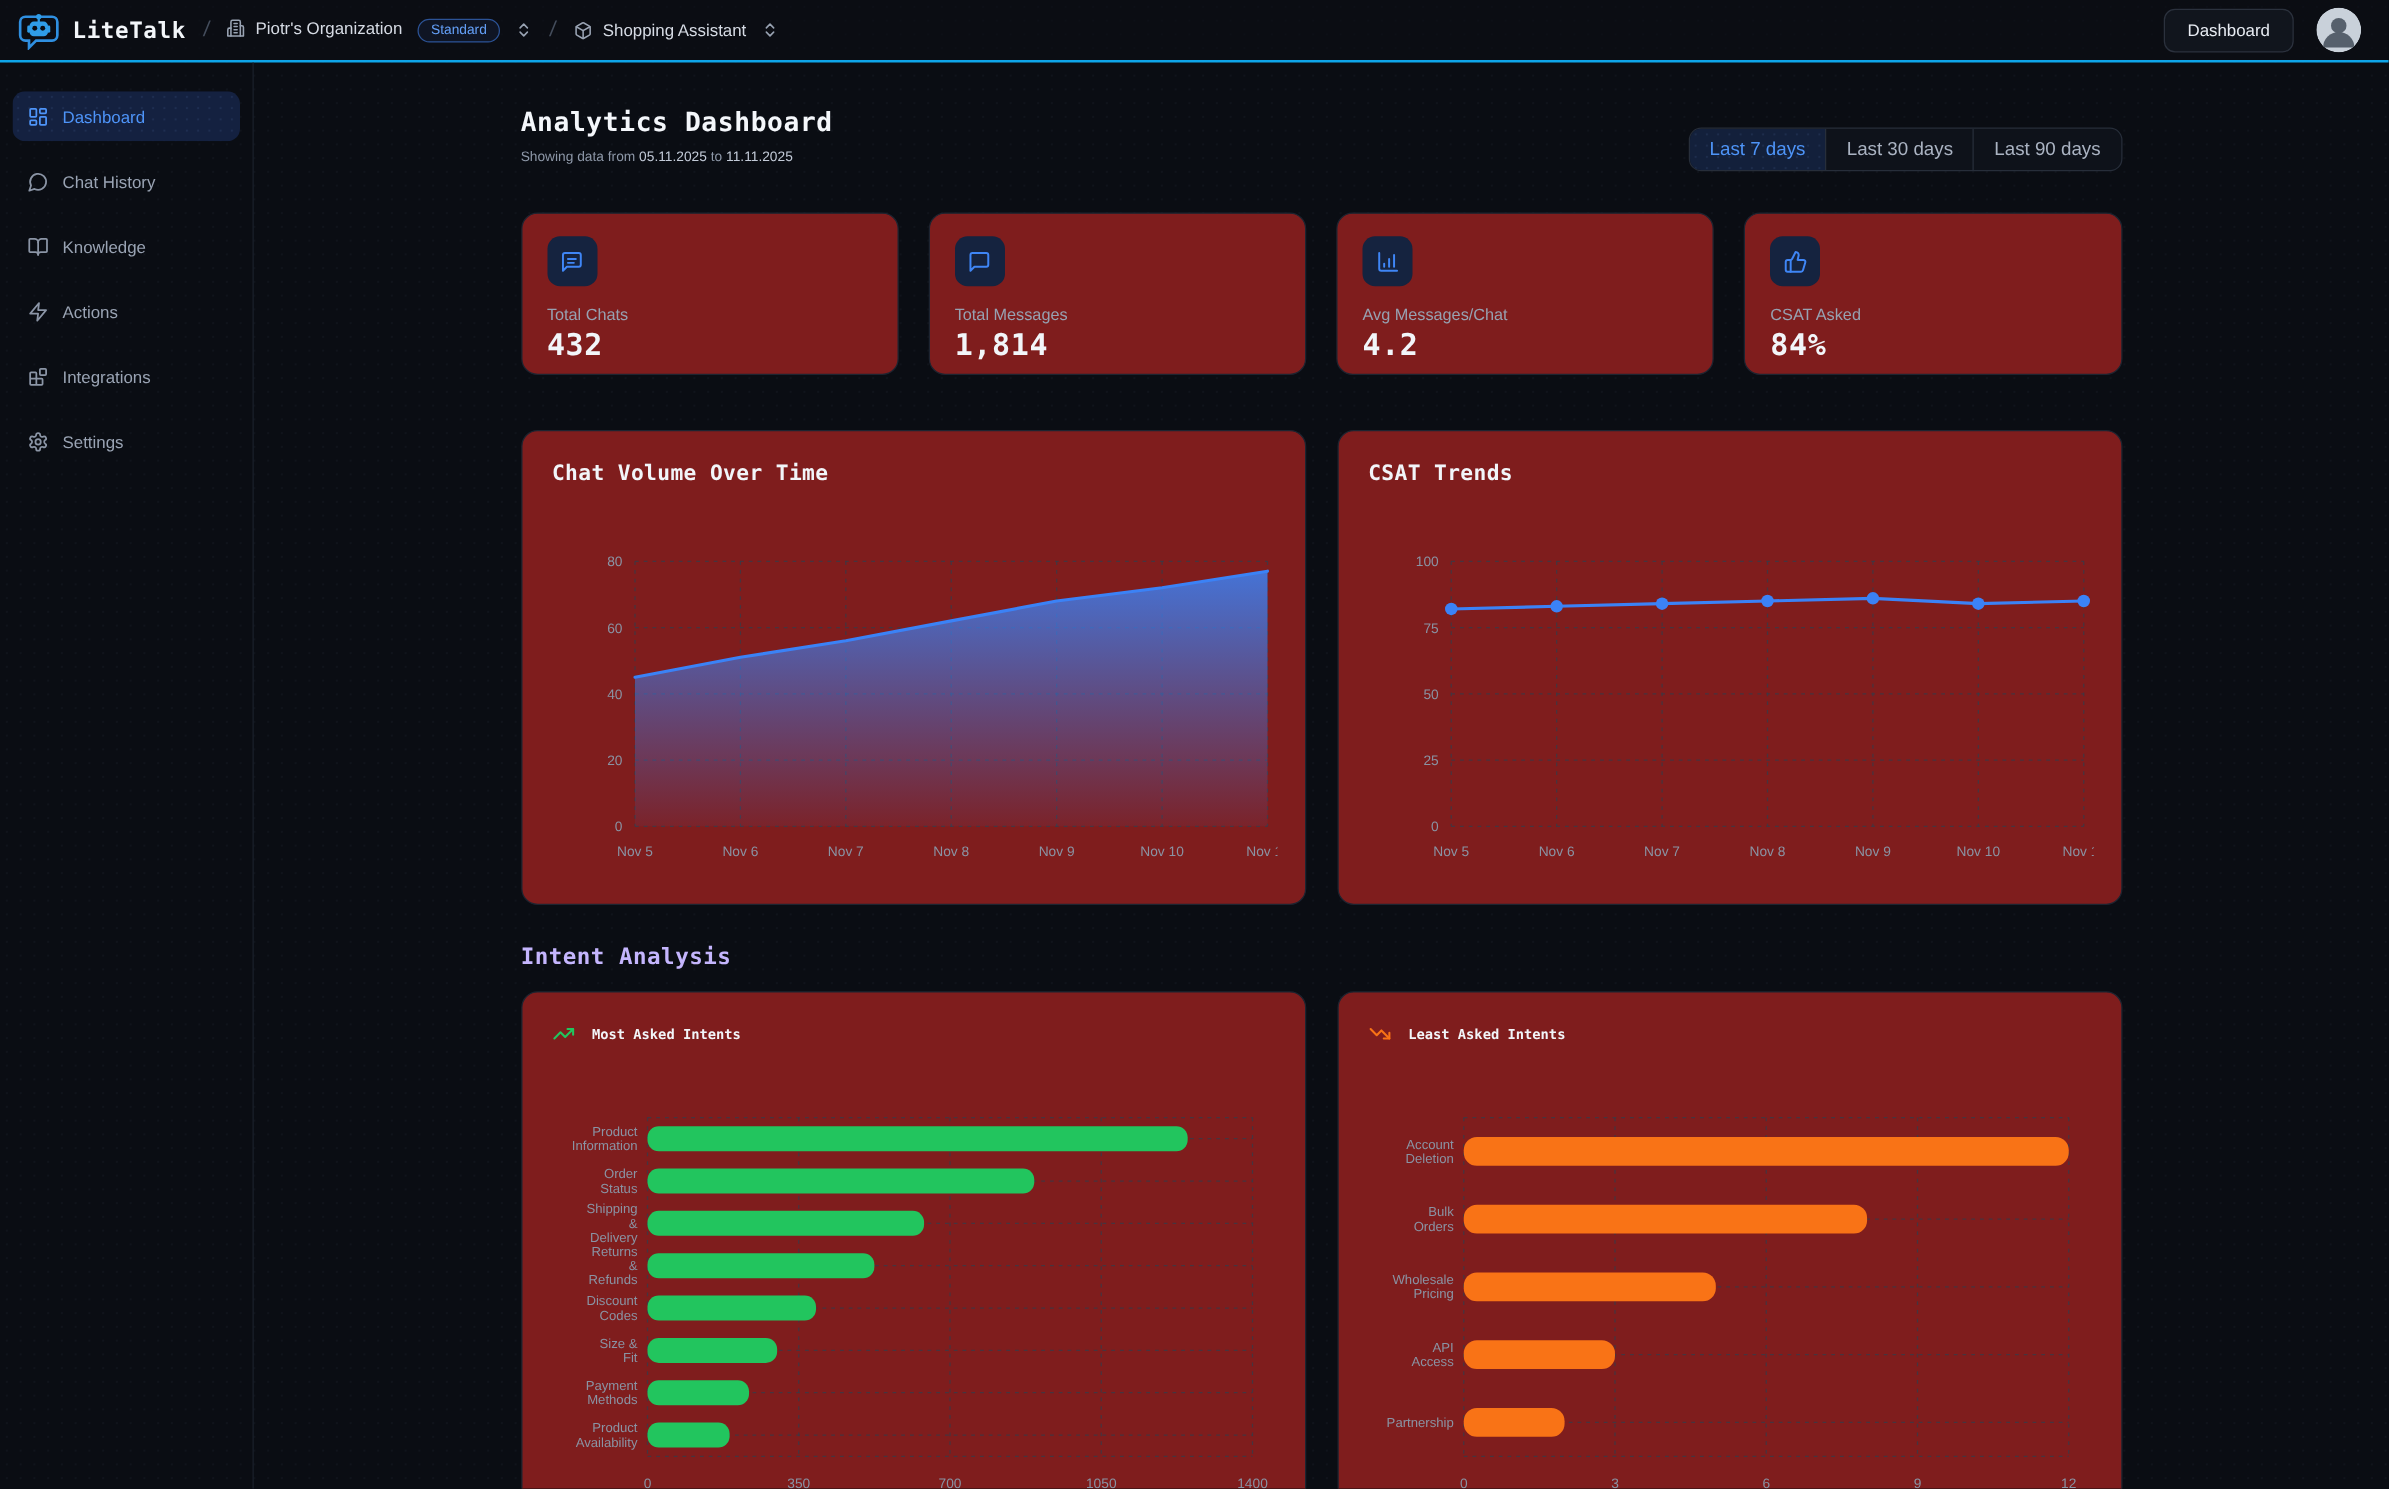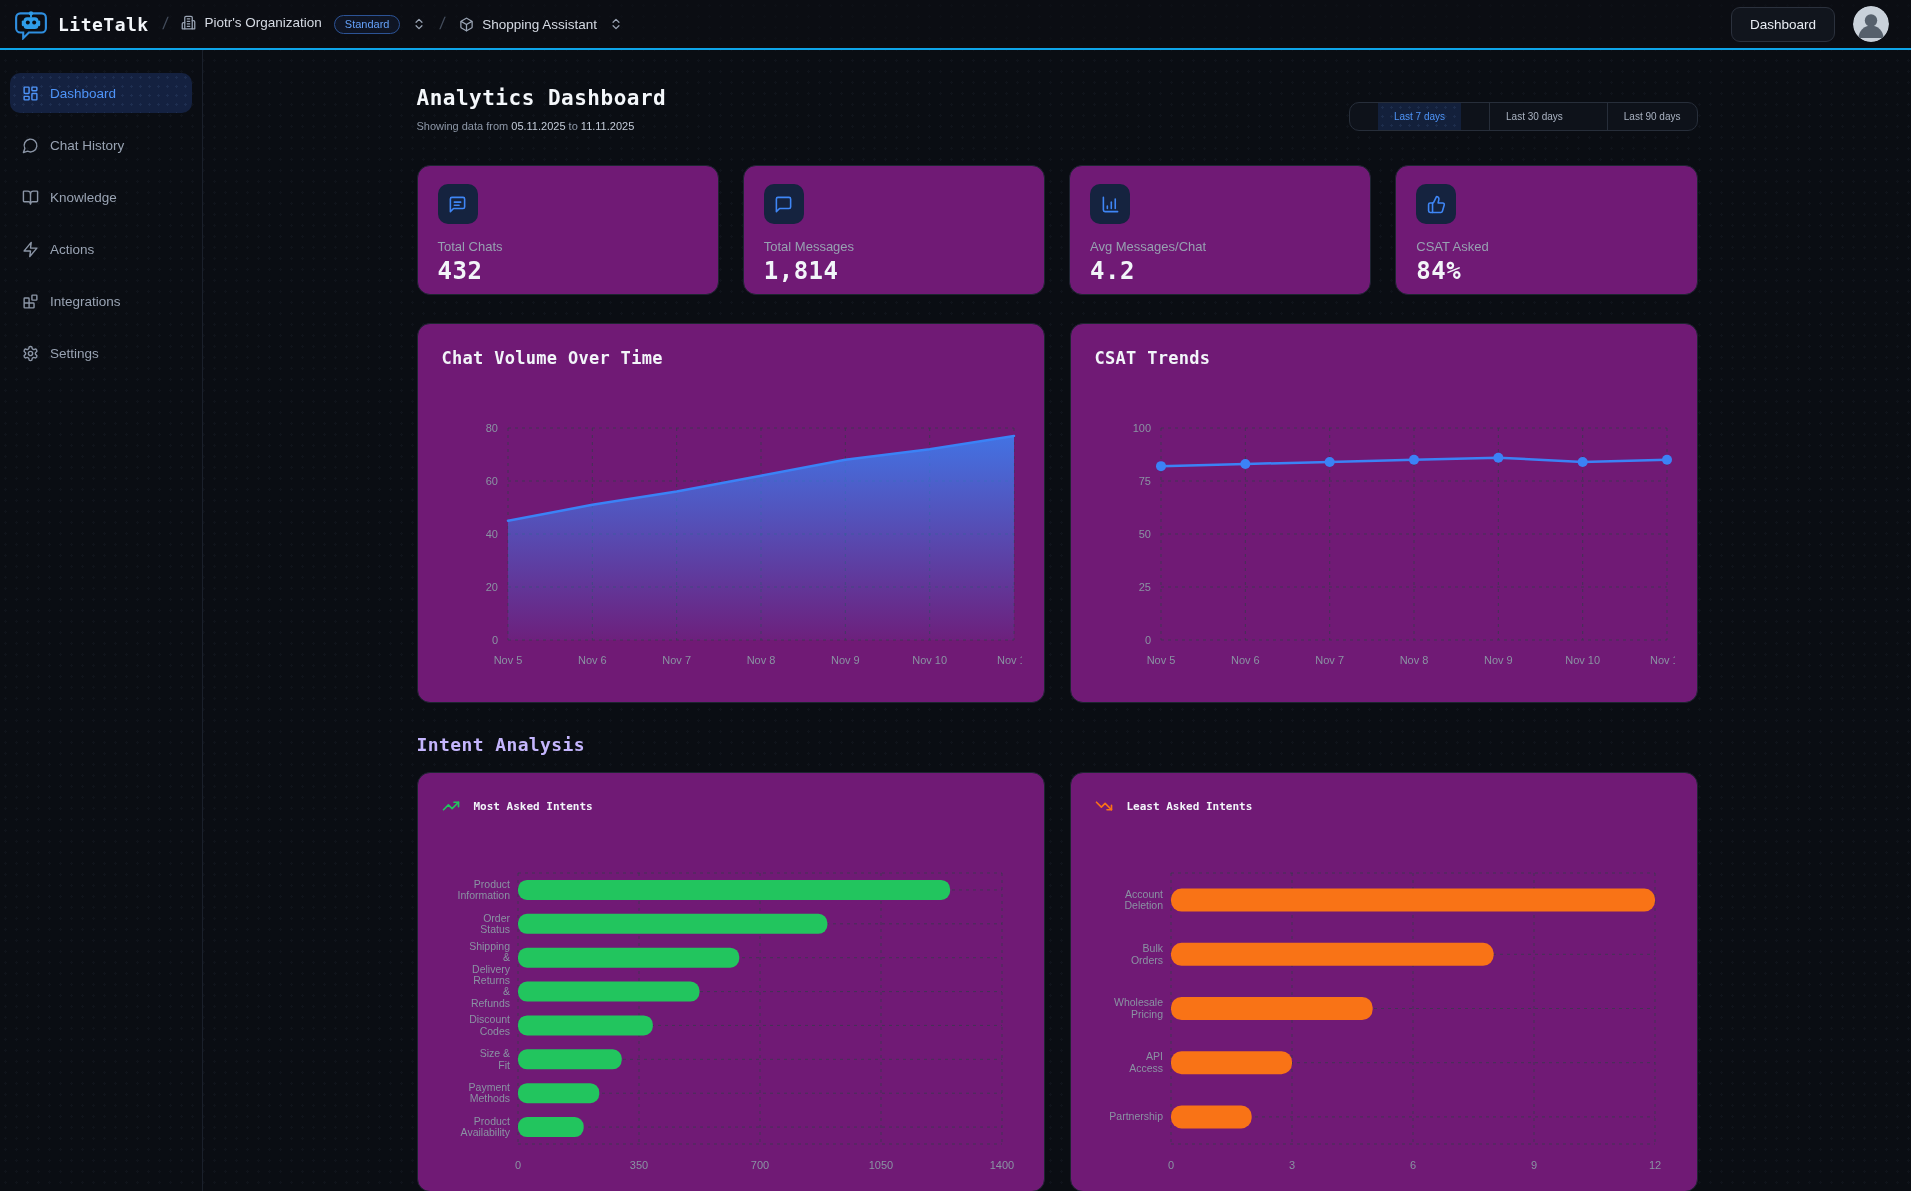--- a/index.html
+++ b/index.html
@@ -44,38 +44,38 @@
   .main { flex:1; padding-top:36px; overflow:hidden; }
   .container { width:1281px; margin:0 auto; }
 
   
   .header-row { display:flex; justify-content:space-between; align-items:flex-start; }
   .page-title { font-size:21px; letter-spacing:.5px; color:#f4f7fb; }
   .subtitle { margin-top:10px; font-size:11px; color:#8d97a7; }
   .subtitle .date { color:#c3cbd8; }
   .range-tabs { display:flex; border:1px solid #272e3a; border-radius:10px; overflow:hidden;
                 background:#0e121a; margin-top:16px; }
-  .range-tab { padding:8px 16px; font-size:10px; color:#aab3c2; cursor:pointer; border-left:1px solid #272e3a;margin-left:28px; }
+  .range-tab { padding:8px 16px; font-size:15px; color:#aab3c2; cursor:pointer; border-left:1px solid #272e3a; }
   .range-tab:first-child { border-left:none; }
   .range-tab.active { color:#4e94f8;
     background-color:#13203b;
     background-image: radial-gradient(rgba(120,160,230,0.10) 1px, transparent 1.2px);
     background-size:9px 9px; }
 
   
   .stats-row { display:flex; gap:24px; margin-top:33px; }
-  .card { background:#701a75; border:1px solid #1d2430; border-radius:13px; }
+  .card { background:#7f1d1d; border:1px solid #1d2430; border-radius:13px; }
   .stat-card { flex:1; height:130px; padding:18px 20px; }
   .stat-icon { width:40px; height:40px; border-radius:10px; background:#15233f;
                display:flex; align-items:center; justify-content:center; color:#3f86f6; }
   .stat-label { margin-top:15px; font-size:13px; color:#97a1b1; }
   .stat-value { margin-top:3px; font-size:24px; color:#f2f5f9; letter-spacing:.5px; }
 
   
-  .charts-row { display:flex; gap:25px; margin-top:28px; }
+  .charts-row { display:flex; gap:25px; margin-top:44px; }
   .chart-card { width:628px; height:380px; padding:24px; }
   .chart-title { font-size:17px; letter-spacing:.3px; color:#f2f5f9; }
   svg.xy-chart { display:block; margin-top:50px; }
 
   .section-title { margin-top:31px; font-size:18px; letter-spacing:.4px; color:#c4b5fd; }
   .intent-row { display:flex; gap:25px; margin-top:17px; }
   .intent-card { width:628px; height:420px; padding:24px; }
   .intent-title { display:flex; align-items:center; gap:14px; font-size:11px; color:#f2f5f9; }
   svg.bar-chart { display:block; margin-top:54px; }
 

